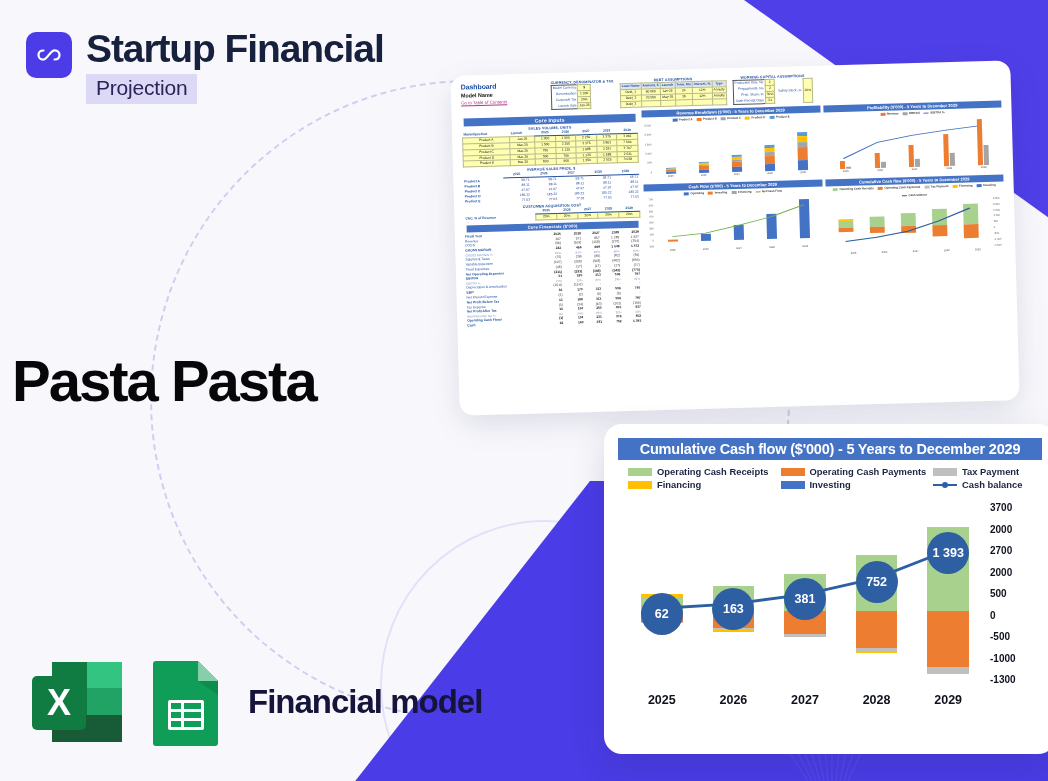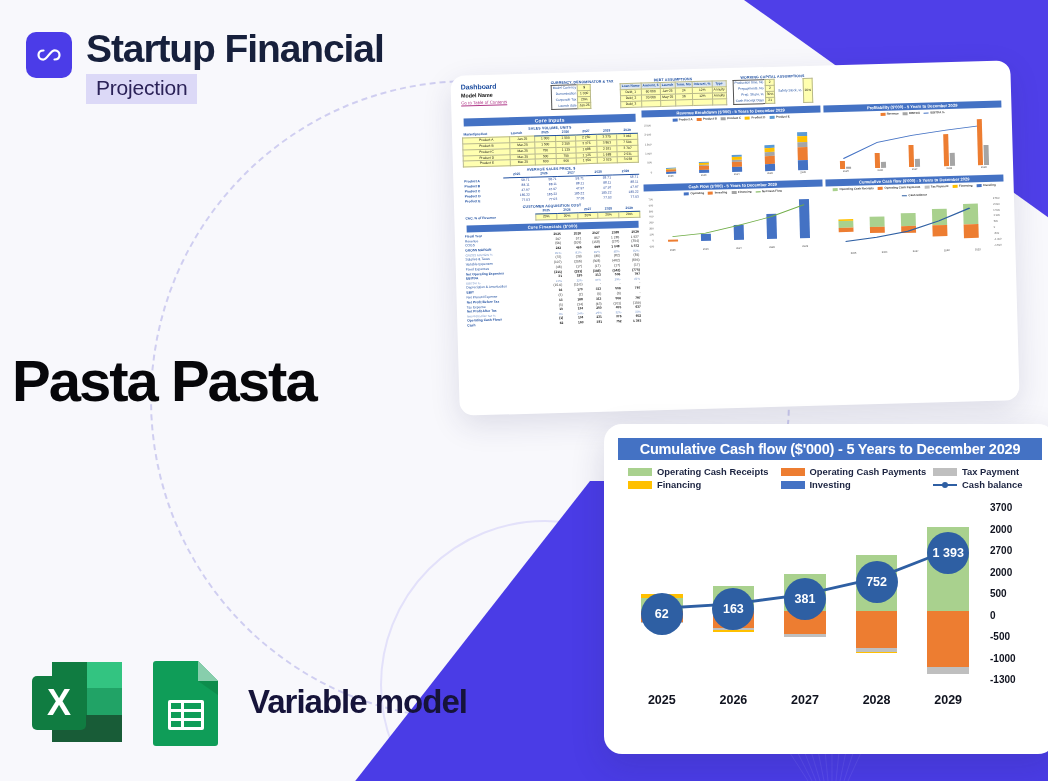--- a/index.html
+++ b/index.html
@@ -268,21 +268,21 @@
       <path d="M48 23 h20 v14 z" fill="#0d8043" opacity="0.55"></path>
       <rect x="18" y="42" width="36" height="30" rx="2" fill="#ffffff"></rect>
       <rect x="21" y="45" width="10" height="6" fill="#0f9d58"></rect>
       <rect x="34" y="45" width="17" height="6" fill="#0f9d58"></rect>
       <rect x="21" y="54" width="10" height="6" fill="#0f9d58"></rect>
       <rect x="34" y="54" width="17" height="6" fill="#0f9d58"></rect>
       <rect x="21" y="63" width="10" height="6" fill="#0f9d58"></rect>
       <rect x="34" y="63" width="17" height="6" fill="#0f9d58"></rect>
     </svg>
   </div>
-  <div class="footer-label">Variable model</div>
+  <div class="footer-label">Financial model</div>
 </div>
 
 <div class="dash-card">
   <div class="dash-inner">
 
     <div class="dash-top">
       <div class="dash-titleblock">
         <div class="dash-h1">Dashboard</div>
         <div class="dash-h2">Model Name</div>
         <div class="dash-link">Go to Table of Contents</div>

